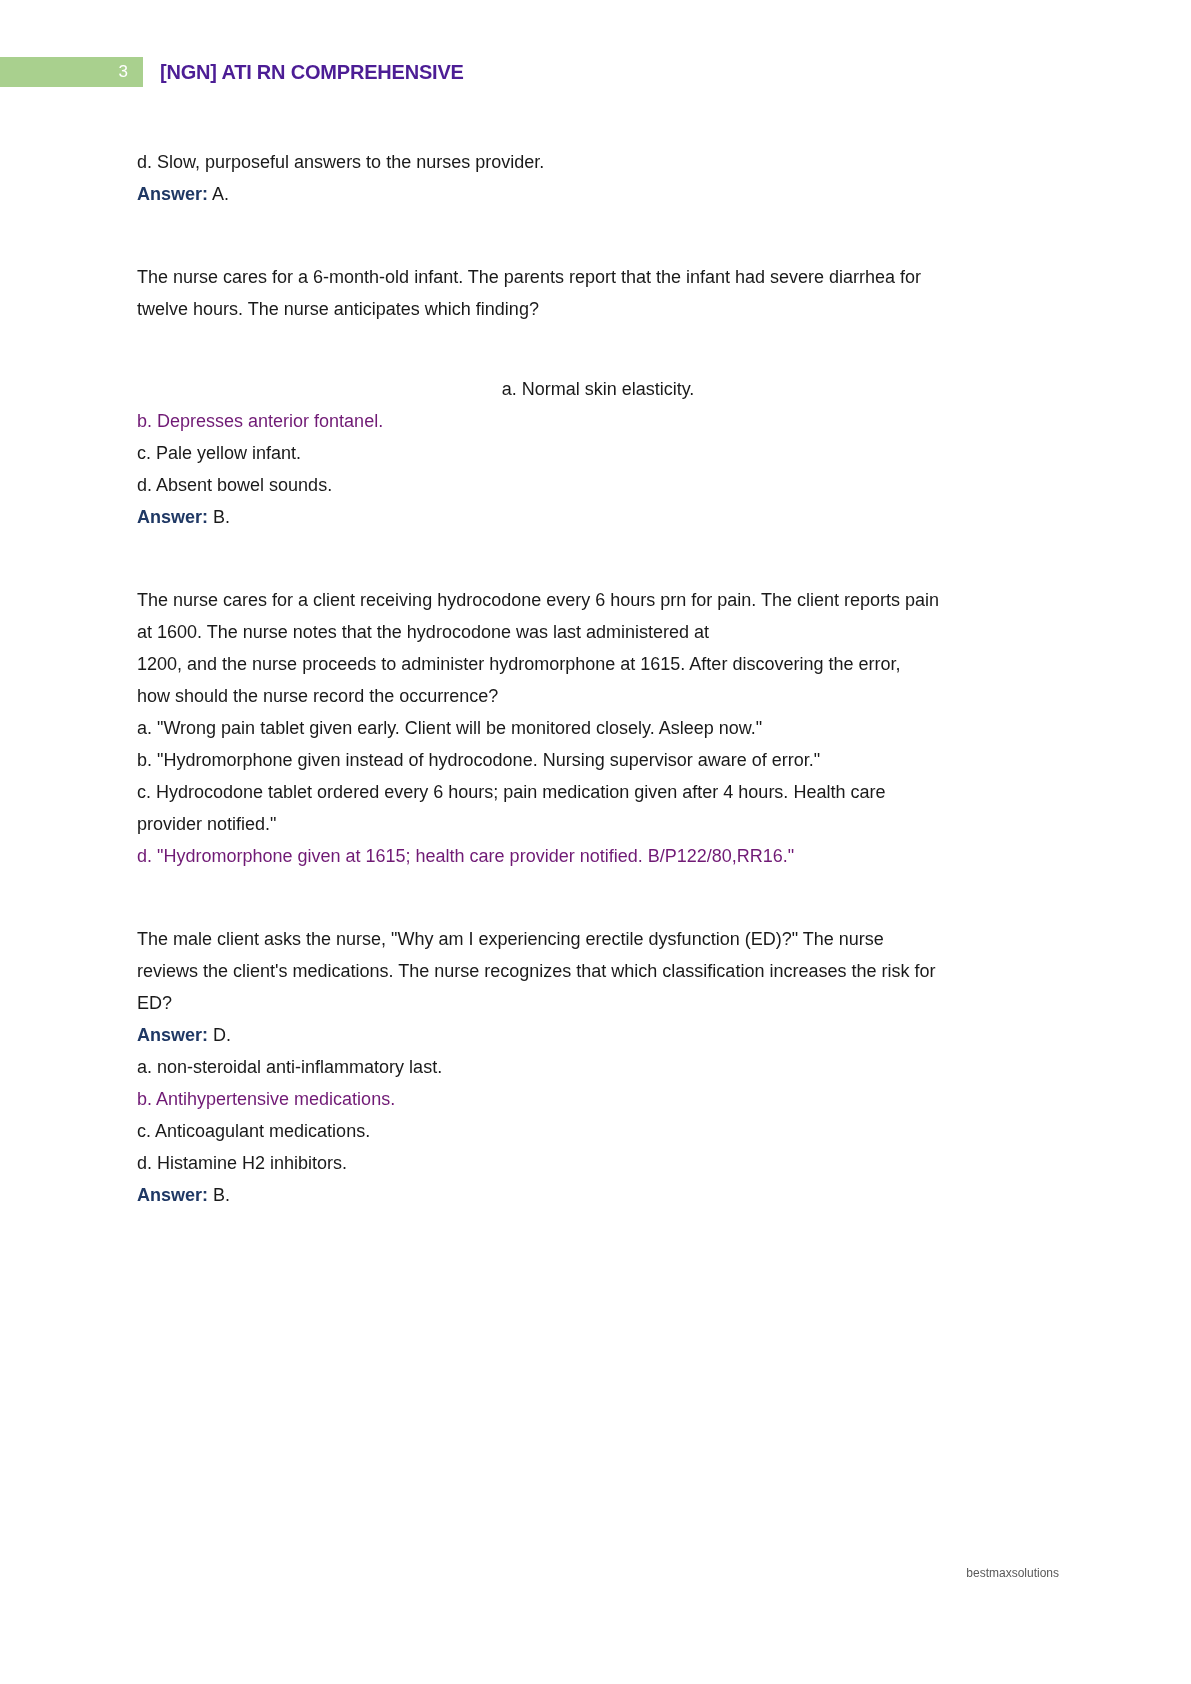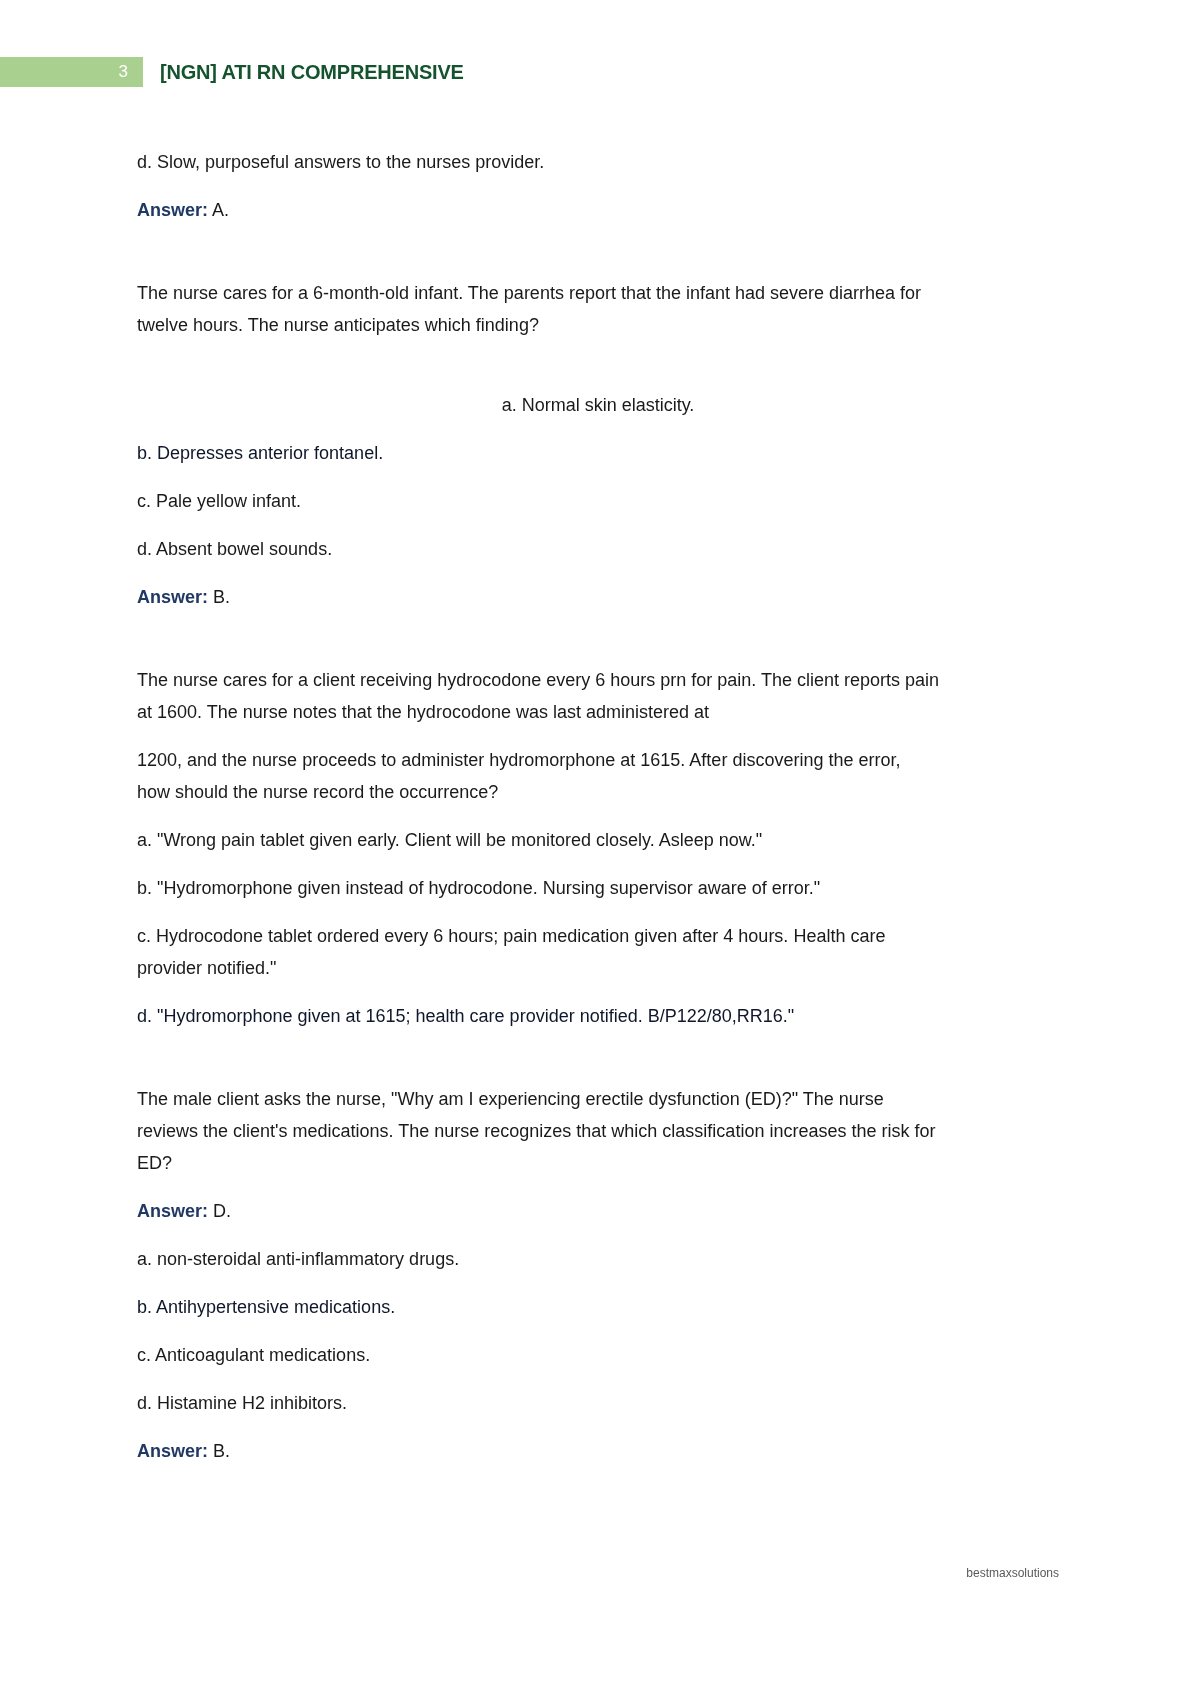--- a/index.html
+++ b/index.html
@@ -17,35 +17,35 @@
     background:#a9d08e;
     display:flex;align-items:center;justify-content:flex-end;
     box-sizing:border-box;padding-right:15px;
   }
   .page-num{
     color:#ffffff;font-size:17px;line-height:30px;
   }
   .header-title{
     position:absolute;left:160px;top:57px;height:30px;
     display:flex;align-items:center;
-    font-weight:bold;font-size:20px;letter-spacing:-0.2px;color:#14532d;
+    font-weight:bold;font-size:20px;letter-spacing:-0.2px;color:#4c1d95;
     white-space:nowrap;
   }
   
   .doc-body{
     position:absolute;left:137px;top:146px;width:922px;
   }
   .block{
     font-size:18px;line-height:32px;
     white-space:pre-line;
     color:#1a1a1a;
   }
-  .block.red{color:#0f172a;}
+  .block.red{color:#701a75;}
   .gap-first{margin-top:0;}
-  .gap-para{margin-top:16px;}
+  .gap-para{margin-top:0;}
   .gap-blank{margin-top:48px;text-align:center;}
   .gap-section{margin-top:51px;}
   .answer-label{font-weight:bold;color:#1f3864;}
   .answer-value{color:#1a1a1a;}
   
   .doc-footer{
     position:absolute;left:137px;top:1562px;width:922px;
     text-align:right;
     font-size:12px;line-height:22px;color:#595959;
   }
@@ -74,20 +74,20 @@
 how should the nurse record the occurrence?</div>
     <div class="block gap-para">a. "Wrong pain tablet given early. Client will be monitored closely. Asleep now."</div>
     <div class="block gap-para">b. "Hydromorphone given instead of hydrocodone. Nursing supervisor aware of error."</div>
     <div class="block gap-para">c. Hydrocodone tablet ordered every 6 hours; pain medication given after 4 hours. Health care
 provider notified."</div>
     <div class="block gap-para red">d. "Hydromorphone given at 1615; health care provider notified. B/P122/80,RR16."</div>
     <div class="block gap-section">The male client asks the nurse, "Why am I experiencing erectile dysfunction (ED)?" The nurse
 reviews the client's medications. The nurse recognizes that which classification increases the risk for
 ED?</div>
     <div class="block gap-para"><span class="answer-label">Answer:</span> <span class="answer-value">D.</span></div>
-    <div class="block gap-para">a. non-steroidal anti-inflammatory drugs.</div>
+    <div class="block gap-para">a. non-steroidal anti-inflammatory last.</div>
     <div class="block gap-para red">b. Antihypertensive medications.</div>
     <div class="block gap-para">c. Anticoagulant medications.</div>
     <div class="block gap-para">d. Histamine H2 inhibitors.</div>
     <div class="block gap-para"><span class="answer-label">Answer:</span> <span class="answer-value">B.</span></div>
   </div>
 
 <div class="doc-footer">bestmaxsolutions</div>
 
 </body></html>

